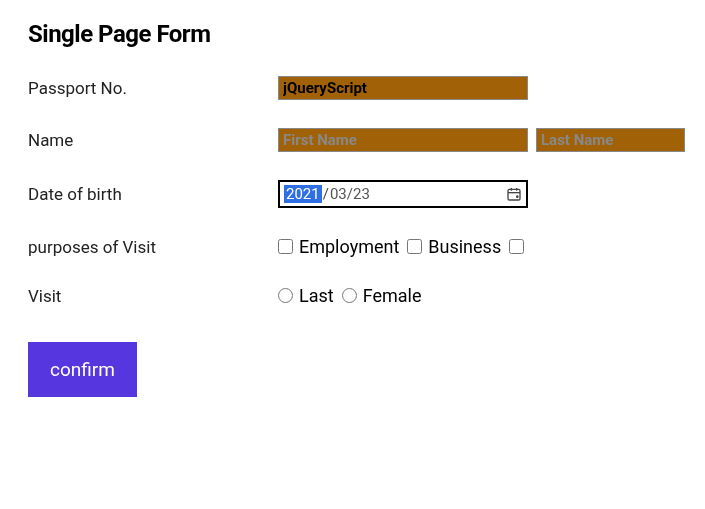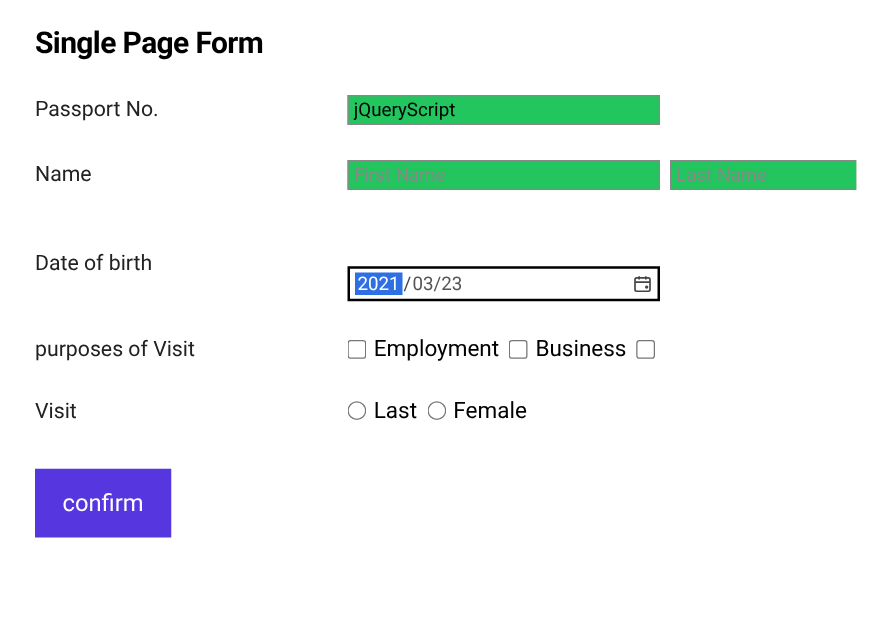--- a/index.html
+++ b/index.html
@@ -33,37 +33,37 @@
       gap: 8px;
       flex-wrap: nowrap;
     }
     input[type="text"] {
       border: 1px solid #888;
       font-size: 15px;
       padding: 2px 4px;
       height: 24px;
       font-family: inherit;
       color: #000;
-      background: #22c55e;
+      background: #a16207;
+      font-weight: bold;
     }
     input[type="text"]::placeholder { color: #888; }
     .passport-input { width: 250px; }
     .name-input { width: 250px; }
     .name-input-last { width: 149px; }
     .date-wrap {
       display: inline-flex;
       align-items: center;
       border: 2px solid #000;
       height: 28px;
       width: 250px;
       padding: 0 4px;
       gap: 1px;
       font-size: 15px;
       position: relative;
-      margin-top: 33px;
     }
     .date-year {
       background: #2f6fe4;
       color: #fff;
       padding: 0 2px;
     }
     .date-slash { color: #444; }
     .date-rest { color: #555; flex: 1; }
     .cal-icon {
       width: 16px; height: 16px;

